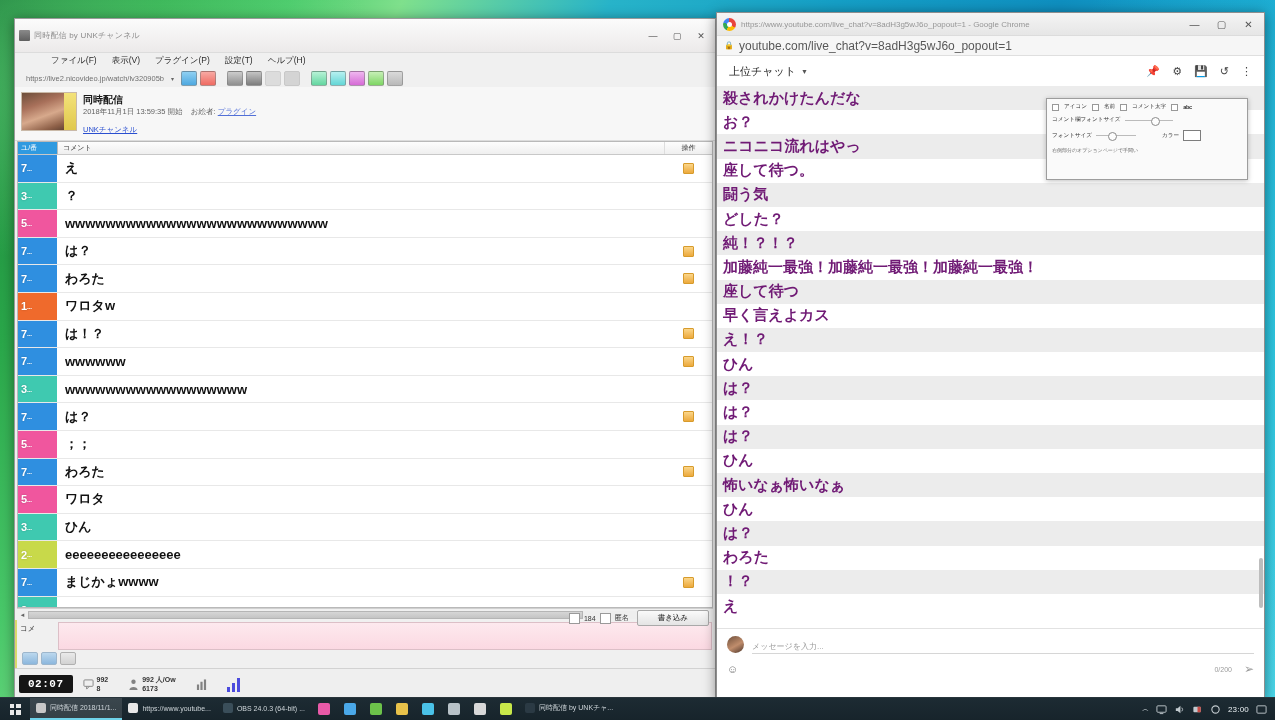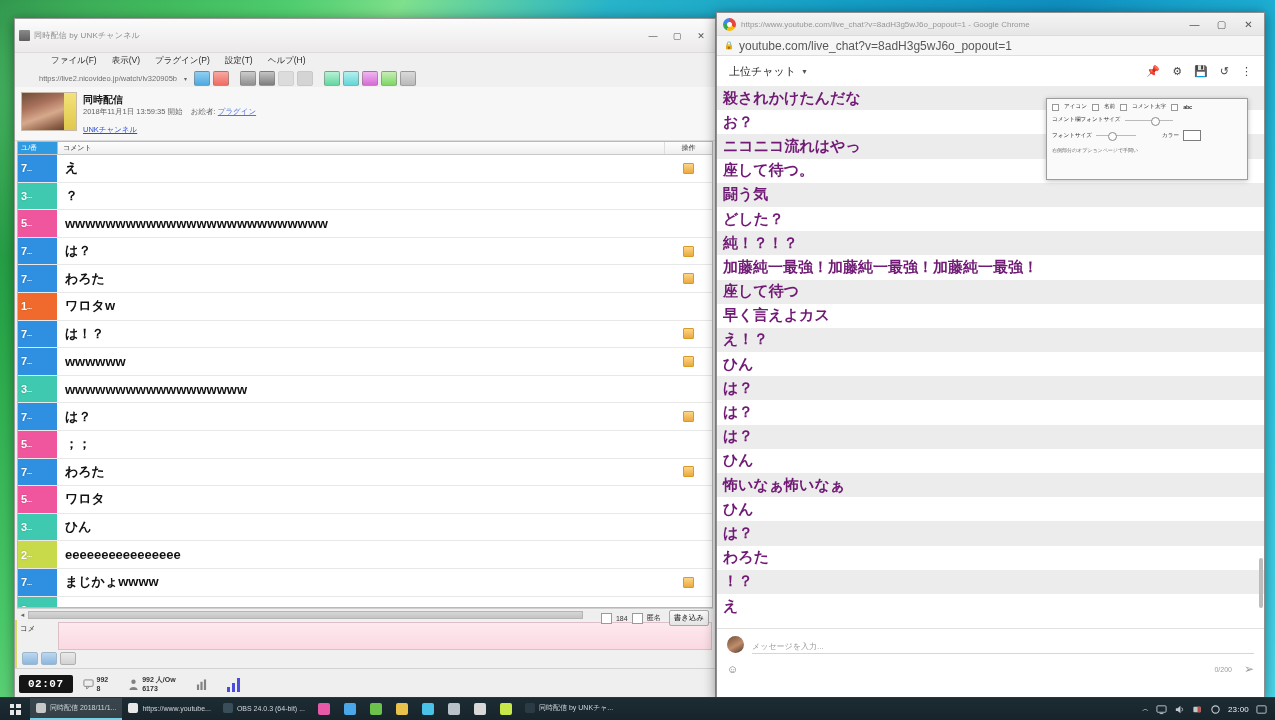--- a/index.html
+++ b/index.html
@@ -31,21 +31,21 @@
            display:flex;align-items:center;padding:8px 2px;font-size:8px;color:#4a4a4a;
            border-bottom:1px solid #dcdcdc;}
   #cvTitle .tIcon{width:11px;height:11px;margin:0 4px 0 2px;border-radius:1px;
            background:linear-gradient(#8a8a8a,#5f5f5f);flex:none;}
   #cvTitle .tTxt{flex:1;overflow:hidden;white-space:nowrap;opacity:.62;letter-spacing:.2px;}
   #cvTitle .tBtns{display:flex;gap:0;}
   #cvTitle .tBtn{width:24px;height:15px;display:flex;align-items:center;justify-content:center;
            font-size:9px;color:#555;}
   #cvMenu{height:16px;display:flex;align-items:center;gap:15px;padding:0 8px;
           font-size:8.5px;color:#2b2b2b;background:#f0f0f0;margin-left:28px;}
-  #cvAddr{height:18px;display:flex;align-items:center;gap:3px;padding:0 24px;background:#f0f0f0;}
+  #cvAddr{height:18px;display:flex;align-items:center;gap:3px;padding:0 11px;background:#f0f0f0;}
   #cvAddr .url{font-size:7.5px;color:#3b3b3b;opacity:.72;white-space:nowrap;}
   #cvAddr .caret{font-size:6px;color:#666;margin:0 4px;}
   .tbBtn{width:14px;height:13px;border:1px solid rgba(120,120,120,.55);border-radius:2px;flex:none;}
   .tbGap{width:5px;flex:none;}
   #cvInfo{display:flex;gap:6px;padding:5px 6px 4px 6px;background:#f7f7f7;
           border-bottom:1px solid #dcdcdc;}
   #cvThumb{width:54px;height:37px;flex:none;position:relative;overflow:hidden;
     background:linear-gradient(160deg,#6d4e3a 0%,#a8705a 30%,#d7a98c 55%,#8e6048 80%,#4a3328 100%);
     border:1px solid #c9b9a8;}
   #cvThumb:after{content:"";position:absolute;right:0;top:0;bottom:0;width:12px;
@@ -88,21 +88,21 @@
   #cvPostIn{flex:1;height:26px;background:linear-gradient(#fde9ee,#fbd9e2);
           border:1px solid #dcbfc7;}
   #cvPostBtns{display:flex;gap:3px;padding:2px 0 3px 2px;align-items:center;}
   #cvPostBtns .pb{width:14px;height:11px;border:1px solid #9db6cc;border-radius:2px;
           background:linear-gradient(#bcd8ee,#8cb7dd);}
   #cvPostBtns .pb.alt{background:linear-gradient(#eaeaea,#d2d2d2);border-color:#b0b0b0;}
   #cvPostRight{position:absolute;right:6px;bottom:42px;display:flex;align-items:center;gap:4px;}
   #cvPostRight .chk{width:9px;height:9px;border:1px solid #9a9a9a;background:#fff;}
   #cvPostRight .lbl{font-size:7px;color:#333;}
   #cvPostRight .sendBtn{margin-left:4px;font-size:7.5px;color:#222;border:1px solid #a9a9a9;
-          background:linear-gradient(#fafafa,#e4e4e4);padding:2px 4px;border-radius:2px;}
+          background:linear-gradient(#fafafa,#e4e4e4);padding:2px 20px;border-radius:2px;}
   #cvStatus{height:30px;background:#efefef;border-top:1px solid #d2d2d2;
           display:flex;align-items:center;gap:0;padding:0 4px;}
   #cvStatus .timer{background:#151515;color:#fff;font-size:11px;font-weight:bold;
           padding:3px 9px;border-radius:2px;letter-spacing:.5px;
           font-family:"Liberation Mono","DejaVu Sans Mono",monospace;}
   .stCell{display:flex;align-items:center;gap:3px;padding:0 10px;font-size:7px;color:#333;}
   .stCell .ico{width:11px;height:13px;opacity:.7;}
   .stCell .nums{display:flex;flex-direction:column;line-height:9px;font-weight:bold;}
   .stBars{display:flex;align-items:flex-end;gap:2px;height:16px;}
   .stBars b{width:3px;background:#4b4bdd;display:block;}

